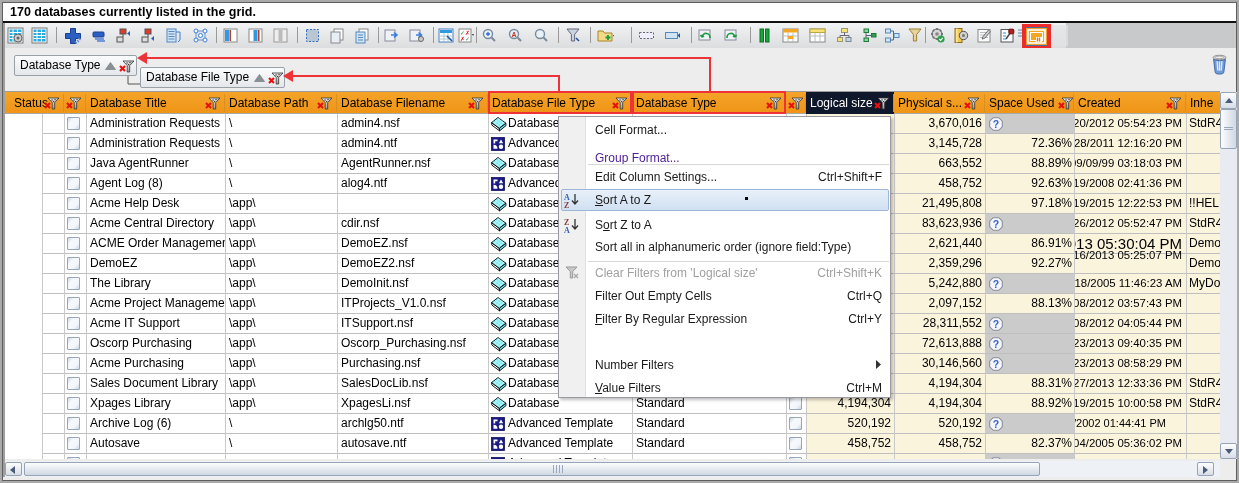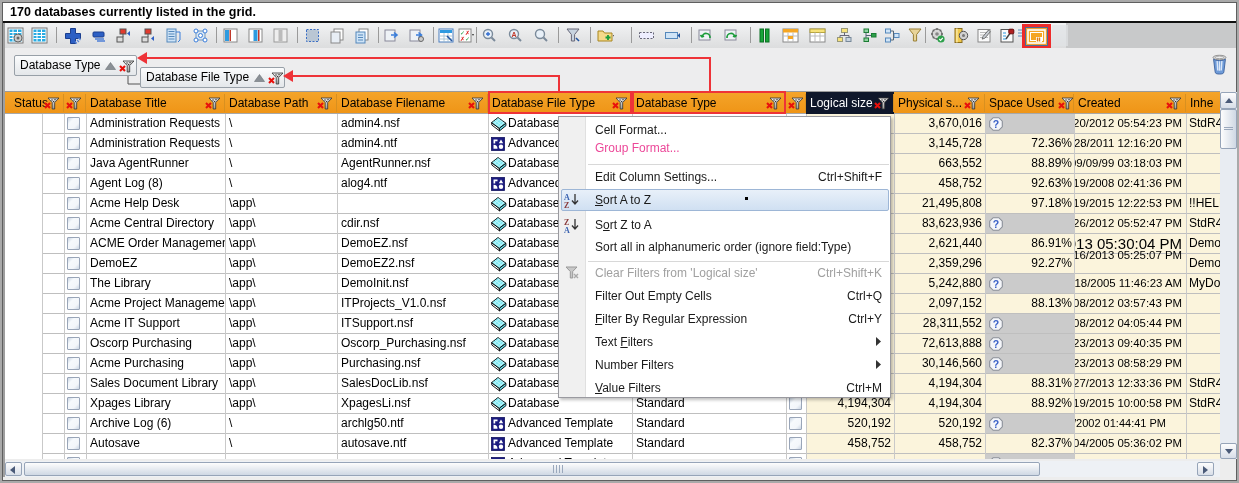--- a/index.html
+++ b/index.html
@@ -851,21 +851,21 @@
 <svg class="abs" style="left:283px;top:70px" width="10" height="12" viewBox="0 0 10 12">
     <polygon points="0,6 10,0 10,12" fill="#ee3338"></polygon>
   </svg>
 <div class="abs" style="left:488px;top:91px;width:144px;height:23px;border:2px solid #ee3338;box-sizing:border-box"></div>
 <div class="abs" style="left:632px;top:91px;width:154px;height:23px;border:2px solid #ee3338;box-sizing:border-box"></div>
 <div class="abs" style="left:558px;top:116px;width:333px;height:282px;background:#fff;border:1px solid #9a9aa0;box-sizing:border-box;box-shadow:2px 2px 3px rgba(0,0,0,0.25)">
 <div class="abs" style="left:0;top:0;width:26px;height:280px;background:#f0f0f0;border-right:1px solid #e0e0e0"></div>
 <div class="mi" style="top:1.8000000000000114px;color:#1a1a1a">
 <span class="mtext">Cell Format...</span>
 </div>
-<div class="mi" style="top:20px;color:#ec4899">
+<div class="mi" style="top:30px;color:#4c1d95">
 <span class="mtext">Group Format...</span>
 </div>
 <div class="sep" style="top:46.5px"></div>
 <div class="mi" style="top:48.900000000000006px;color:#1a1a1a">
 <span class="mtext">Edit Column Settings...</span>
 <span class="msc">Ctrl+Shift+F</span>
 </div>
 <div class="abs" style="left:2px;top:71.5px;width:328px;height:22px;border:1px solid #9db6d6;background:linear-gradient(180deg,#e8f0f9,#d0e0f2);border-radius:2px;box-sizing:border-box"></div>
 <div class="mi" style="top:72px;color:#1a1a1a">
 <svg class="abs" style="left:4px;top:3px" width="18" height="16" viewBox="0 0 18 16">
@@ -896,26 +896,20 @@
 <span class="msc">Ctrl+Shift+K</span>
 </div>
 <div class="mi" style="top:168.10000000000002px;color:#1a1a1a">
 <span class="mtext">Filter Out Empty Cells</span>
 <span class="msc">Ctrl+Q</span>
 </div>
 <div class="mi" style="top:190.8px;color:#1a1a1a">
 <span class="mtext"><u>F</u>ilter By Regular Expression</span>
 <span class="msc">Ctrl+Y</span>
 </div>
-<div class="mi" style="top:214px;color:#1a1a1a">
-<span class="mtext">Text <u>F</u>ilters</span>
-<svg class="abs" style="right:9px;top:6px" width="5" height="9" viewBox="0 0 5 9">
-        <polygon points="0,0 5,4.5 0,9" fill="#333"></polygon>
-      </svg>
-</div>
 <div class="mi" style="top:236.7px;color:#1a1a1a">
 <span class="mtext">Number Filters</span>
 <svg class="abs" style="right:9px;top:6px" width="5" height="9" viewBox="0 0 5 9">
         <polygon points="0,0 5,4.5 0,9" fill="#333"></polygon>
       </svg>
 </div>
 <div class="mi" style="top:259.7px;color:#1a1a1a">
 <span class="mtext"><u>V</u>alue Filters</span>
 <span class="msc">Ctrl+M</span>
 </div>

